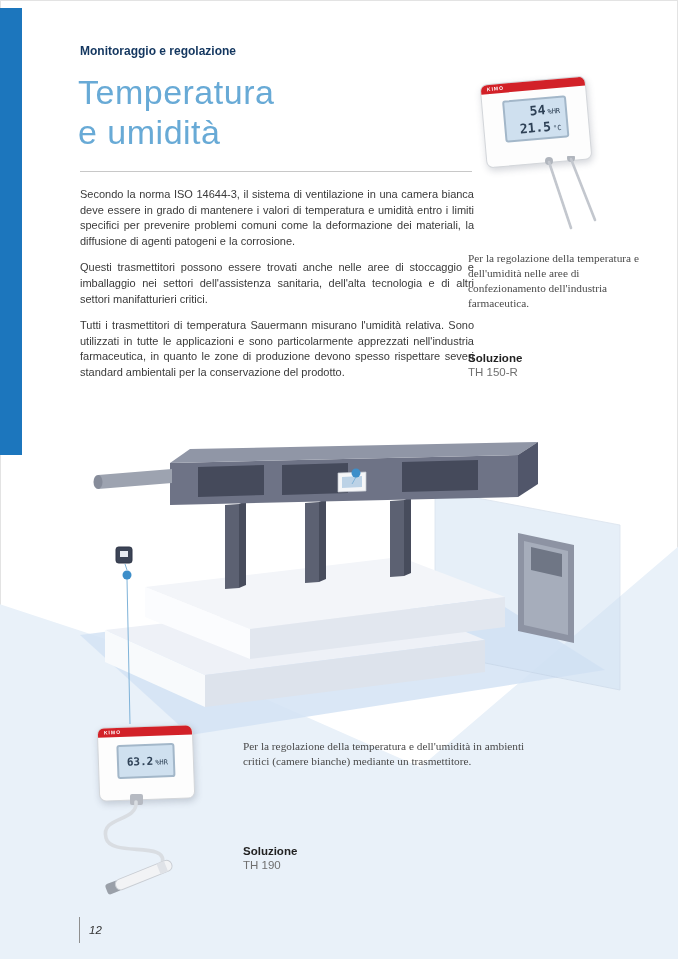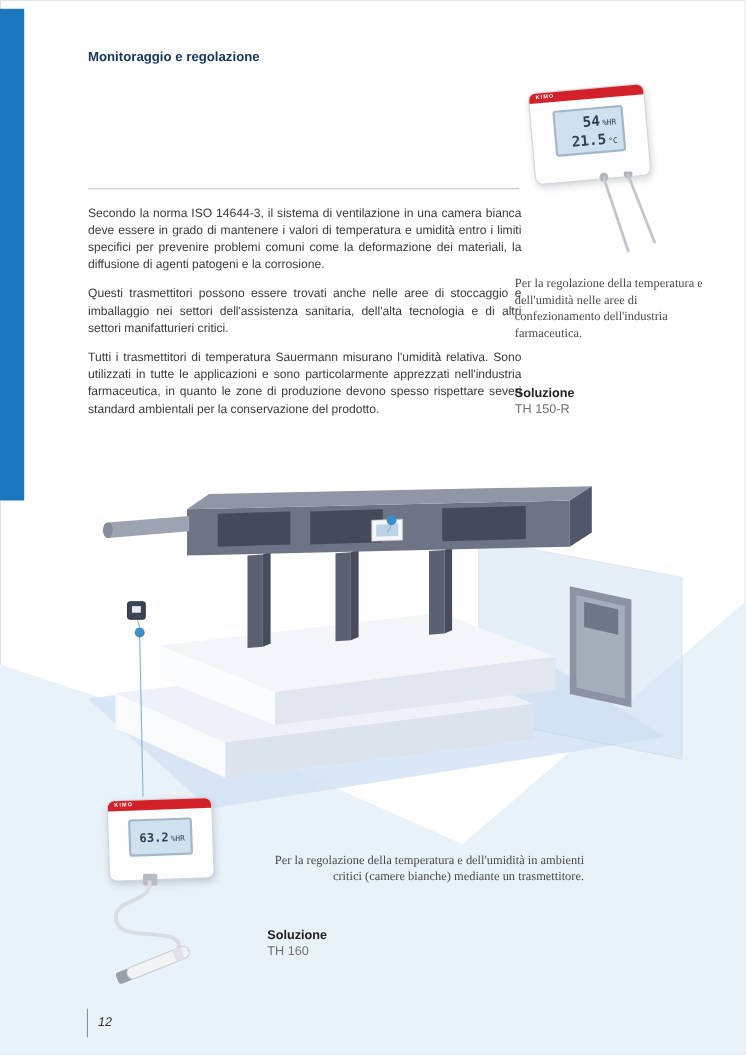--- a/index.html
+++ b/index.html
@@ -31,21 +31,21 @@
   .divider { left:80px; top:171px; width:392px; height:1px; background:#c8c8c8; }
 
   .intro { left:80px; top:187px; width:394px; }
   .intro p {
     font-size:11px; line-height:15.6px; color:#3a3a3a;
     text-align:justify; margin-bottom:11px;
   }
 
   .caption { font-size:11.3px; line-height:15px; color:#4a4a4a;font-family:Liberation Serif, serif; }
   .caption-right { left:468px; top:251px; width:184px; }
-  .caption-bottom { left:243px; top:775px; width:288px;text-align:right; }
+  .caption-bottom { left:243px; top:739px; width:288px; }
   .sol-label { font-size:11.5px; font-weight:bold; color:#222;margin-top:22px; }
   .sol-model { font-size:11.5px; color:#6f6f6f; margin-top:2px; }
   .sol-right { left:468px; top:330px; }
   .sol-bottom { left:243px; top:823px; }
 
   
   .dev-box {
     position:relative; background:#fdfdfd; border:1px solid #d3d6da;
     border-radius:7px; box-shadow:1px 3px 7px rgba(60,70,90,.22);
   }
@@ -81,20 +81,21 @@
 <body>
 
 <div class="page">
 
   <div class="bg-wash"></div>
 
   <div class="abs blue-bar"></div>
 
   <div class="abs eyebrow">Monitoraggio e regolazione</div>
 
+  <h1 class="abs title"><span>Temperatura</span><br><span>e umidità</span></h1>
 
   <div class="abs divider"></div>
 
   <div class="abs intro">
     <p>Secondo la norma ISO 14644-3, il sistema di ventilazione in una camera bianca deve essere in grado di mantenere i valori di temperatura e umidità entro i limiti specifici per prevenire problemi comuni come la deformazione dei materiali, la diffusione di agenti patogeni e la corrosione.</p>
     <p>Questi trasmettitori possono essere trovati anche nelle aree di stoccaggio e imballaggio nei settori dell'assistenza sanitaria, dell'alta tecnologia e di altri settori manifatturieri critici.</p>
     <p>Tutti i trasmettitori di temperatura Sauermann misurano l'umidità relativa. Sono utilizzati in tutte le applicazioni e sono particolarmente apprezzati nell'industria farmaceutica, in quanto le zone di produzione devono spesso rispettare severi standard ambientali per la conservazione del prodotto.</p>
   </div>
 
   <div class="abs dev1">
@@ -197,18 +198,18 @@
         <rect x="-8" y="0" width="14" height="11" rx="3" fill="#9aa0a9"></rect>
         <rect x="2" y="0" width="60" height="11" rx="5" fill="#f2f3f5" stroke="#c9cdd3"></rect>
         <rect x="48" y="0" width="8" height="11" fill="#dfe2e7"></rect>
       </g>
     </svg>
   </div>
 
   <div class="abs caption caption-bottom">Per la regolazione della temperatura e dell'umidità in ambienti critici (camere bianche) mediante un trasmettitore.</div>
   <div class="abs sol-bottom">
     <div class="sol-label">Soluzione</div>
-    <div class="sol-model">TH 160</div>
+    <div class="sol-model">TH 190</div>
   </div>
 
   <div class="abs page-num">12</div>
 
 </div>
 
 </body></html>

